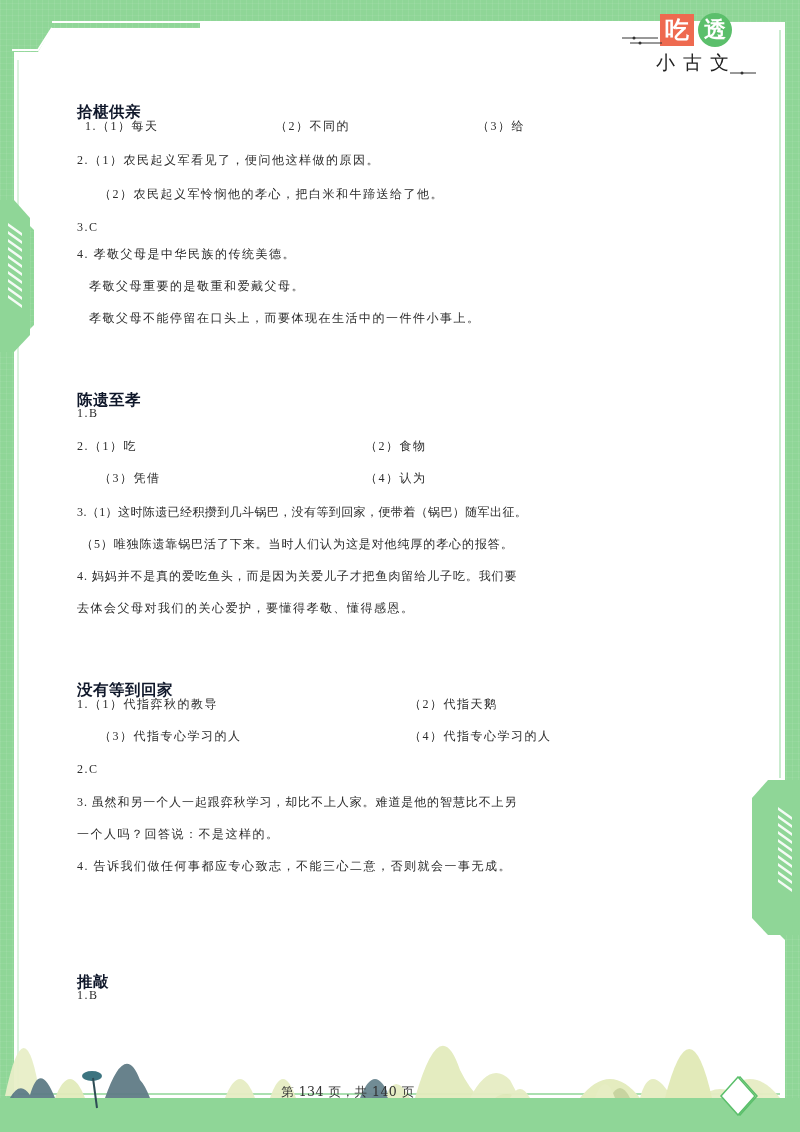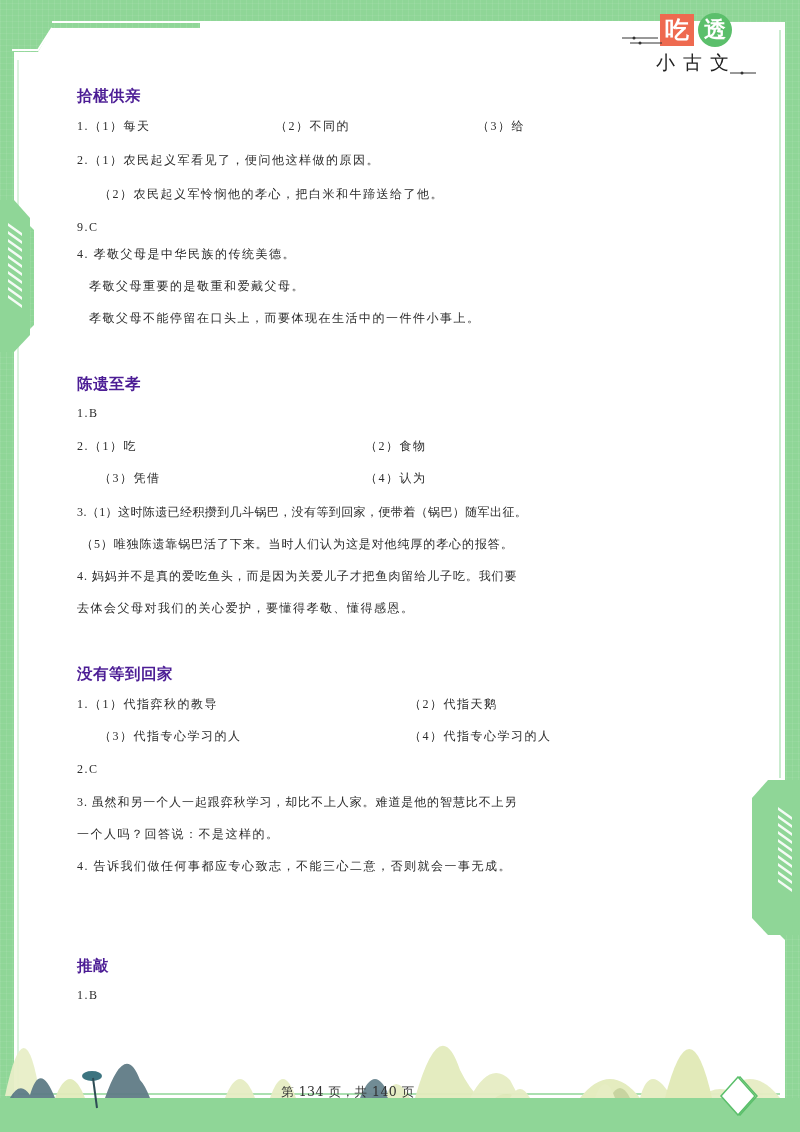--- a/index.html
+++ b/index.html
@@ -1,21 +1,21 @@
 <!DOCTYPE html>
 <html><head>
 <meta charset="utf-8">
 <style>
   html, body { margin: 0; padding: 0; }
   body { width: 800px; height: 1132px; background: #8fd697; position: relative; overflow: hidden; font-family: "DejaVu Serif", "Liberation Serif", serif; }
   .page-bg { position: absolute; inset: 0; background-image: repeating-linear-gradient(90deg, rgba(255,255,255,0.07) 0 1px, transparent 1px 6px), repeating-linear-gradient(0deg, rgba(255,255,255,0.06) 0 1px, transparent 1px 6px); }
   .frame-svg { position: absolute; left: 0; top: 0; }
   .content { position: absolute; left: 77px; top: 0; width: 680px; color: #222; }
   .line { position: absolute; left: 0; font-size: 12px; white-space: nowrap; letter-spacing: 1.5px; font-family: Liberation Serif, serif; color: #2b2b2b; }
-  .heading { font-weight: bold; font-family: "DejaVu Sans", sans-serif; font-size: 15.5px; letter-spacing: 0.5px; color: #4c1d95; }
+  .heading { font-weight: bold; font-family: "DejaVu Sans", sans-serif; font-size: 15.5px; letter-spacing: 0.5px; color: #0f172a; margin-top: 16px; }
   .col { position: absolute; white-space: nowrap; }
   .logo { position: absolute; left: 618px; top: 10px; width: 140px; height: 70px; }
   .logo-box1 { position: absolute; left: 42px; top: 4px; width: 34px; height: 32px; background: #ee6a50; color: #fff; font-family: "DejaVu Sans", sans-serif; font-weight: bold; font-size: 24px; line-height: 32px; text-align: center; }
   .logo-box2 { position: absolute; left: 80px; top: 3px; width: 34px; height: 34px; border-radius: 50%; background: #5bbf6b; color: #fff; font-family: "DejaVu Sans", sans-serif; font-weight: bold; font-size: 22px; line-height: 34px; text-align: center; }
   .logo-sub { position: absolute; left: 38px; top: 40px; font-family: "DejaVu Sans", sans-serif; font-size: 19px; letter-spacing: 8px; color: #222; }
   .footer-text { position: absolute; left: 0; width: 696px; top: 1084px; text-align: center; font-size: 12.5px; color: #333; letter-spacing: 0.5px; font-family: "DejaVu Serif", serif; }
   .page-badge { position: absolute; left: 718px; top: 1076px; width: 40px; height: 40px; }
   .page-badge-num { position: absolute; left: 718px; top: 1086px; width: 40px; text-align: center; font-family: "Liberation Serif", serif; font-size: 17px; color: #444; margin-top: 45px; }
   .stripes { position: absolute; width: 14px; }
   .stripe { height: 3px; width: 14px; background: rgba(255,255,255,0.9); transform: skewY(35deg); margin-bottom: 5px; }
@@ -112,27 +112,27 @@
   <svg style="position:absolute;left:112px;top:58px" width="30" height="12">
     <line x1="0" y1="5" x2="26" y2="5" stroke="#333" stroke-width="1"></line>
     <circle cx="12" cy="5" r="1.5" fill="#333"></circle>
   </svg>
 </div>
 
 <div class="content">
 
   <div class="line heading" style="top:86px">拾椹供亲</div>
   <div class="line" style="top:118px; width:680px">
-    <span class="col" style="left:0">1.（1）每天</span>
+    <span class="col" style="left:8px">1.（1）每天</span>
     <span class="col" style="left:198px">（2）不同的</span>
     <span class="col" style="left:400px">（3）给</span>
   </div>
   <div class="line" style="top:152px">2.（1）农民起义军看见了，便问他这样做的原因。</div>
   <div class="line" style="top:186px; left:22px">（2）农民起义军怜悯他的孝心，把白米和牛蹄送给了他。</div>
-  <div class="line" style="top:220px">9.C</div>
+  <div class="line" style="top:220px">3.C</div>
   <div class="line" style="top:246px">4. 孝敬父母是中华民族的传统美德。</div>
   <div class="line" style="top:278px; left:12px">孝敬父母重要的是敬重和爱戴父母。</div>
   <div class="line" style="top:310px; left:12px">孝敬父母不能停留在口头上，而要体现在生活中的一件件小事上。</div>
 
   <div class="line heading" style="top:374px">陈遗至孝</div>
   <div class="line" style="top:406px">1.B</div>
   <div class="line" style="top:438px; width:680px">
     <span class="col" style="left:0">2.（1）吃</span>
     <span class="col" style="left:288px">（2）食物</span>
   </div>

